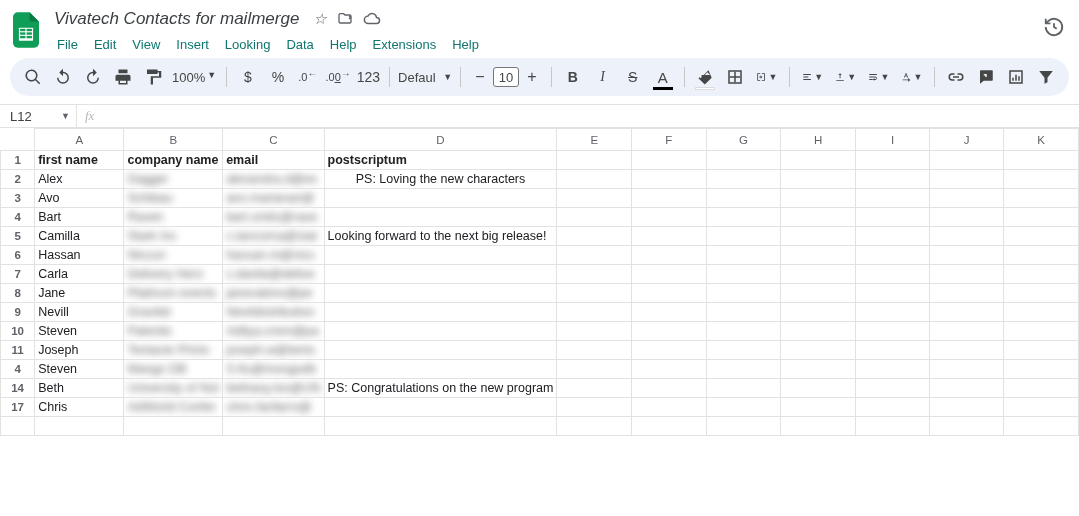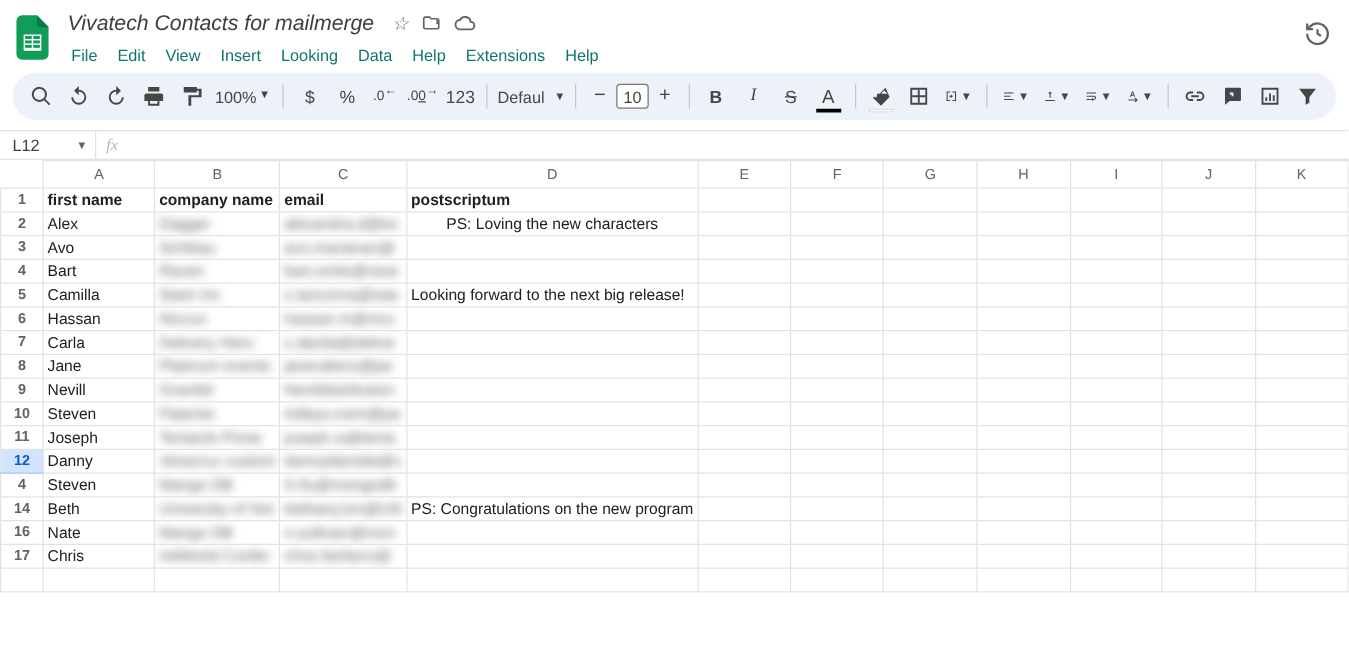--- a/index.html
+++ b/index.html
@@ -432,34 +432,20 @@
           <td class="cell"><span class="blur">joseph.w@tents</span></td>
           <td class="cell" style="overflow: visible;"></td>
           <td class="cell"></td>
           <td class="cell"></td>
           <td class="cell"></td>
           <td class="cell"></td>
           <td class="cell"></td>
           <td class="cell"></td>
           <td class="cell"></td>
         </tr>
-        <tr class="sel">
-          <th class="rowhdr">12</th>
-          <td class="cell"><span>Danny</span></td>
-          <td class="cell"><span class="blur">Veracruz custom</span></td>
-          <td class="cell"><span class="blur">dannydamide@v</span></td>
-          <td class="cell" style="overflow: visible;"></td>
-          <td class="cell"></td>
-          <td class="cell"></td>
-          <td class="cell"></td>
-          <td class="cell"></td>
-          <td class="cell"></td>
-          <td class="cell"></td>
-          <td class="cell"></td>
-        </tr>
         <tr>
           <th class="rowhdr">4</th>
           <td class="cell"><span>Steven</span></td>
           <td class="cell"><span class="blur">Mango DB</span></td>
           <td class="cell"><span class="blur">S.fiu@mongodb</span></td>
           <td class="cell" style="overflow: visible;"></td>
           <td class="cell"></td>
           <td class="cell"></td>
           <td class="cell"></td>
           <td class="cell"></td>
@@ -475,34 +461,20 @@
           <td class="cell" style="overflow: visible;"><span>PS: Congratulations on the new program</span></td>
           <td class="cell"></td>
           <td class="cell"></td>
           <td class="cell"></td>
           <td class="cell"></td>
           <td class="cell"></td>
           <td class="cell"></td>
           <td class="cell"></td>
         </tr>
         <tr>
-          <th class="rowhdr">16</th>
-          <td class="cell"><span>Nate</span></td>
-          <td class="cell"><span class="blur">Mango DB</span></td>
-          <td class="cell"><span class="blur">n.sullivan@mon</span></td>
-          <td class="cell" style="overflow: visible;"></td>
-          <td class="cell"></td>
-          <td class="cell"></td>
-          <td class="cell"></td>
-          <td class="cell"></td>
-          <td class="cell"></td>
-          <td class="cell"></td>
-          <td class="cell"></td>
-        </tr>
-        <tr>
           <th class="rowhdr">17</th>
           <td class="cell"><span>Chris</span></td>
           <td class="cell"><span class="blur">AdWorld Confer</span></td>
           <td class="cell"><span class="blur">chris.fanfarro@</span></td>
           <td class="cell" style="overflow: visible;"></td>
           <td class="cell"></td>
           <td class="cell"></td>
           <td class="cell"></td>
           <td class="cell"></td>
           <td class="cell"></td>

